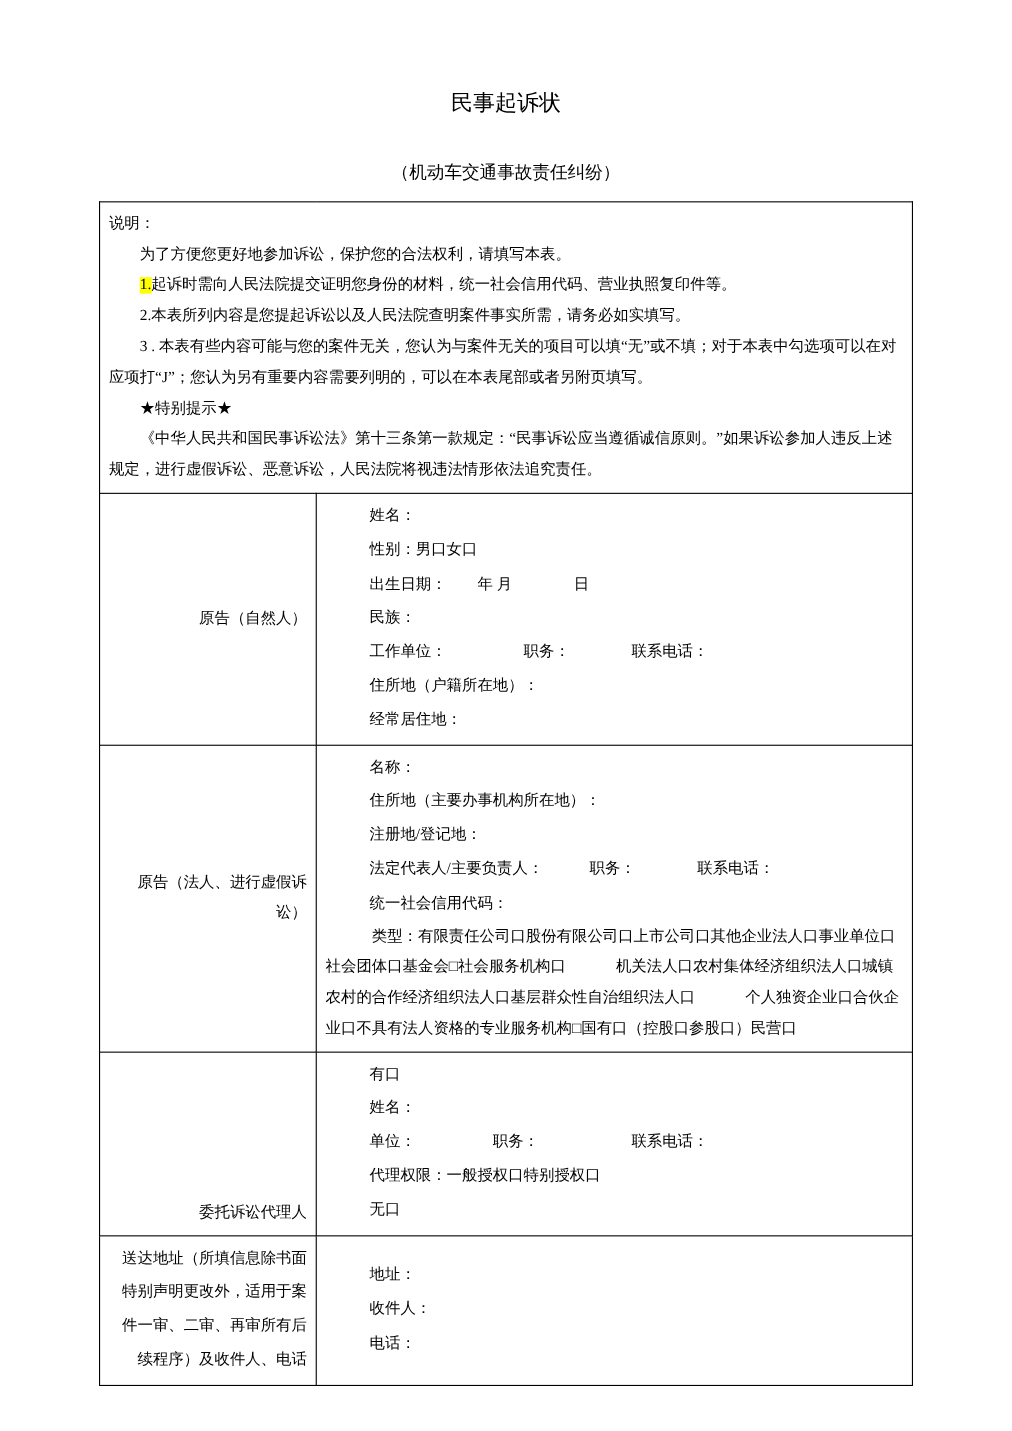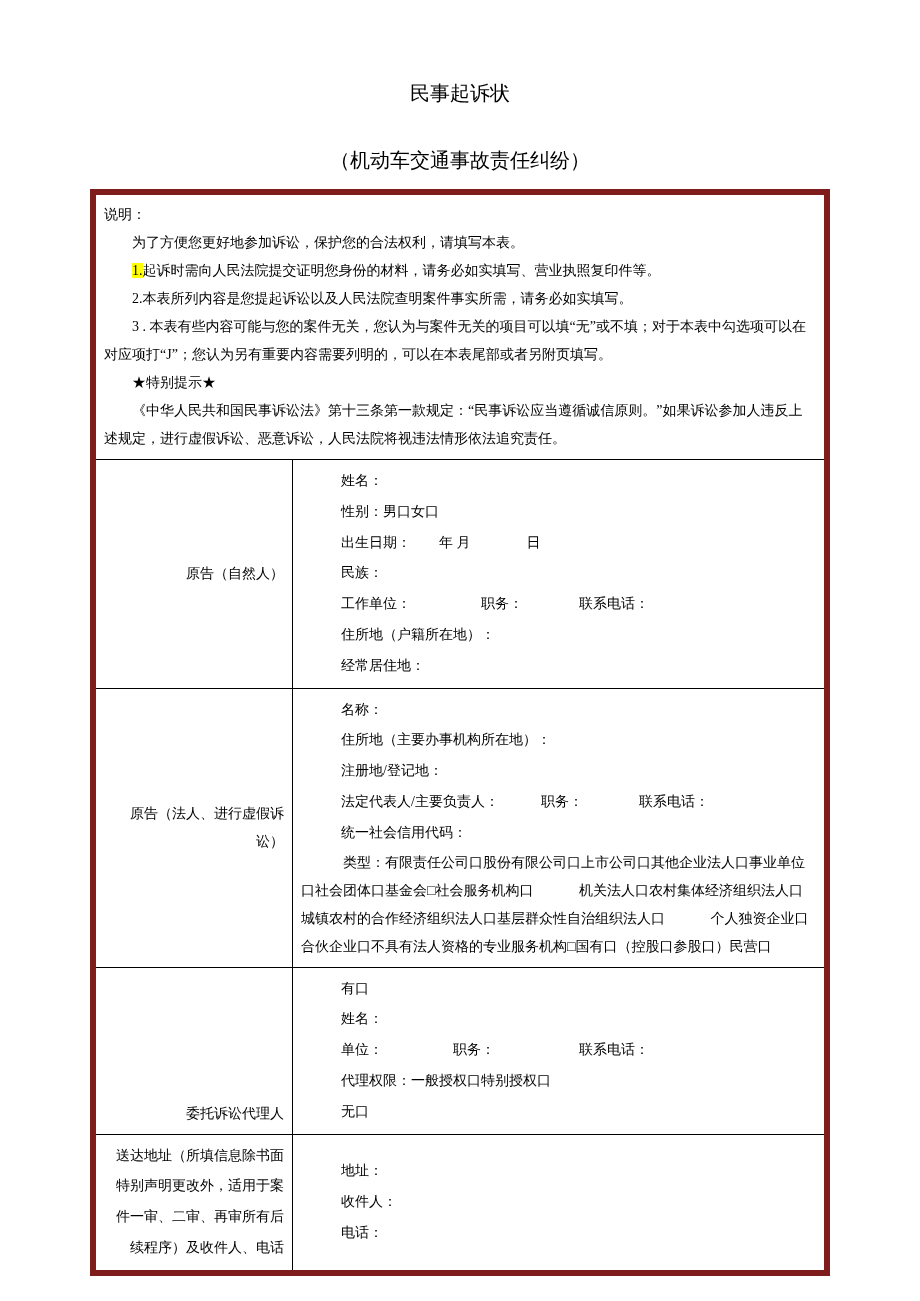--- a/index.html
+++ b/index.html
@@ -13,28 +13,28 @@
     box-sizing: border-box;
   }
   .title {
     text-align: center;
     font-size: 20px;
     font-family: "SimSun", serif;
     margin: 20px 0 10px 0;
   }
   .subtitle {
     text-align: center;
-    font-size: 20px;
+    font-size: 16px;
     margin-bottom: 15px;
     margin-top: 40px;
   }
   table.outer {
     border-collapse: collapse;
     width: 100%;
-    border: 6px solid #7f1d1d;
+    border: 1px solid #7f1d1d;
   }
   table.outer > tbody > tr > td {
     border: 1px solid #000;
     padding: 6px 8px;
     vertical-align: middle;
     line-height: 2;
   }
   td.intro {
     padding: 6px 10px 40px 10px;
     line-height: 1.9;
@@ -62,21 +62,21 @@
 
 <div class="title">民事起诉状</div>
 <div class="subtitle">（机动车交通事故责任纠纷）</div>
 
 <table class="outer">
   <tbody>
     <tr>
       <td colspan="2" class="intro">
         <div>说明：</div>
         <div class="indent1">为了方便您更好地参加诉讼，保护您的合法权利，请填写本表。</div>
-        <div class="indent1"><span class="highlight">1.</span><span>起诉时需向人民法院提交证明您身份的材料，请务必如实填写、营业执照复印件等。</span></div>
+        <div class="indent1"><span class="highlight">1.</span><span>起诉时需向人民法院提交证明您身份的材料，统一社会信用代码、营业执照复印件等。</span></div>
         <div class="indent1">2.本表所列内容是您提起诉讼以及人民法院查明案件事实所需，请务必如实填写。</div>
         <div class="indent1">3 . 本表有些内容可能与您的案件无关，您认为与案件无关的项目可以填“无”或不填；对于本表中勾选项可以在对应项打“J”；您认为另有重要内容需要列明的，可以在本表尾部或者另附页填写。</div>
         <div class="indent1">★特别提示★</div>
         <div class="indent1">《中华人民共和国民事诉讼法》第十三条第一款规定：“民事诉讼应当遵循诚信原则。”如果诉讼参加人违反上述规定，进行虚假诉讼、恶意诉讼，人民法院将视违法情形依法追究责任。</div>
       </td>
     </tr>
     <tr>
       <td class="col-label">原告（自然人）</td>
       <td class="fields">
         <div class="field-line">姓名：</div>

